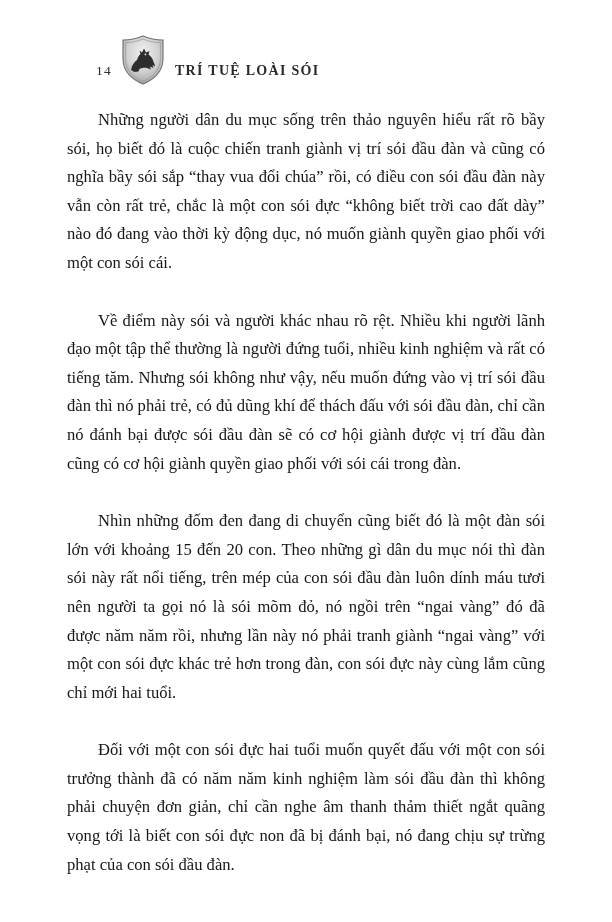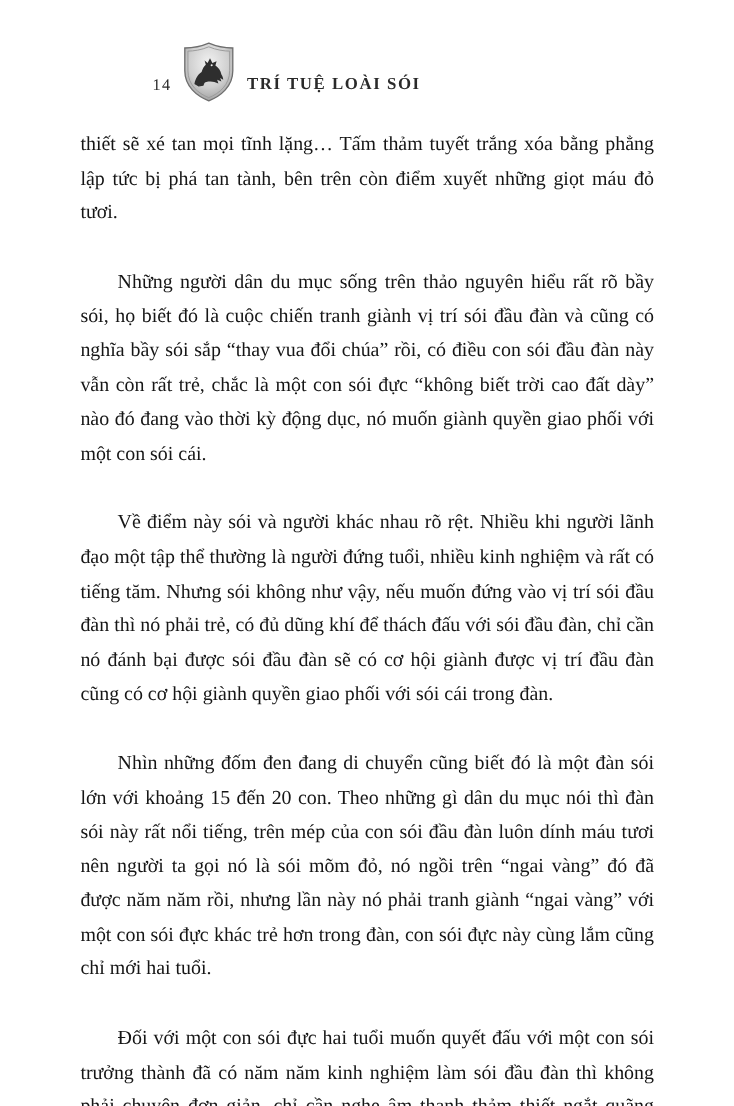--- a/index.html
+++ b/index.html
@@ -39,21 +39,20 @@
     align-items: center;
     height: 52px;
   }
   .folio {
     font-family: "Liberation Serif", serif;
     font-size: 13.5px;
     letter-spacing: 1.2px;
     color: #2b2b2b;
     padding-right: 6px;
     padding-top: 22px;
-    margin-left: 31px;
   }
   .crest {
     position: relative;
     width: 46px;
     height: 50px;
     margin-left: 2px;
     margin-right: 9px;
   }
   .crest svg { display: block; }
   .running-title {
@@ -112,20 +111,19 @@
           <path d="M11 35 C12 30 14 27 17 25 C18 22 19 20 20.5 19 L19.5 15.5 L22 17.5 L24 13.5 L26 17.5 L29.5 16 L28.5 19.5 C31 21 33 24 33.5 27 C34.5 28.5 35 30 35 31.5 L32.5 30 L33.5 33 L30 31.5 L31 34.5 C28 33 25 32.5 22.5 33 C19.5 33.6 16.5 35 14.5 37 Z" fill="#2e2e2e"></path>
           <path d="M14.5 37 C16 34.5 18 33 20 32.5 L18.5 36.5 Z" fill="#2e2e2e"></path>
           <circle cx="25.4" cy="19.4" r="0.85" fill="#f0f0f0"></circle>
         </svg>
       </div>
       <div class="running-title">TRÍ TUỆ LOÀI SÓI</div>
     </div>
   </div>
 
   <div class="textblock">
-    <p class="para">thiết sẽ xé tan mọi tĩnh lặng… Tấm thảm tuyết trắng xóa bằng phẳng lập tức bị phá tan tành, bên trên còn điểm xuyết những giọt máu đỏ tươi.</p>
     <p class="para indent">Những người dân du mục sống trên thảo nguyên hiểu rất rõ bầy sói, họ biết đó là cuộc chiến tranh giành vị trí sói đầu đàn và cũng có nghĩa bầy sói sắp “thay vua đổi chúa” rồi, có điều con sói đầu đàn này vẫn còn rất trẻ, chắc là một con sói đực “không biết trời cao đất dày” nào đó đang vào thời kỳ động dục, nó muốn giành quyền giao phối với một con sói cái.</p>
     <p class="para indent">Về điểm này sói và người khác nhau rõ rệt. Nhiều khi người lãnh đạo một tập thể thường là người đứng tuổi, nhiều kinh nghiệm và rất có tiếng tăm. Nhưng sói không như vậy, nếu muốn đứng vào vị trí sói đầu đàn thì nó phải trẻ, có đủ dũng khí để thách đấu với sói đầu đàn, chỉ cần nó đánh bại được sói đầu đàn sẽ có cơ hội giành được vị trí đầu đàn cũng có cơ hội giành quyền giao phối với sói cái trong đàn.</p>
     <p class="para indent">Nhìn những đốm đen đang di chuyển cũng biết đó là một đàn sói lớn với khoảng 15 đến 20 con. Theo những gì dân du mục nói thì đàn sói này rất nổi tiếng, trên mép của con sói đầu đàn luôn dính máu tươi nên người ta gọi nó là sói mõm đỏ, nó ngồi trên “ngai vàng” đó đã được năm năm rồi, nhưng lần này nó phải tranh giành “ngai vàng” với một con sói đực khác trẻ hơn trong đàn, con sói đực này cùng lắm cũng chỉ mới hai tuổi.</p>
     <p class="para indent">Đối với một con sói đực hai tuổi muốn quyết đấu với một con sói trưởng thành đã có năm năm kinh nghiệm làm sói đầu đàn thì không phải chuyện đơn giản, chỉ cần nghe âm thanh thảm thiết ngắt quãng vọng tới là biết con sói đực non đã bị đánh bại, nó đang chịu sự trừng phạt của con sói đầu đàn.</p>
   </div>
 
 </div>
 
 </body></html>

